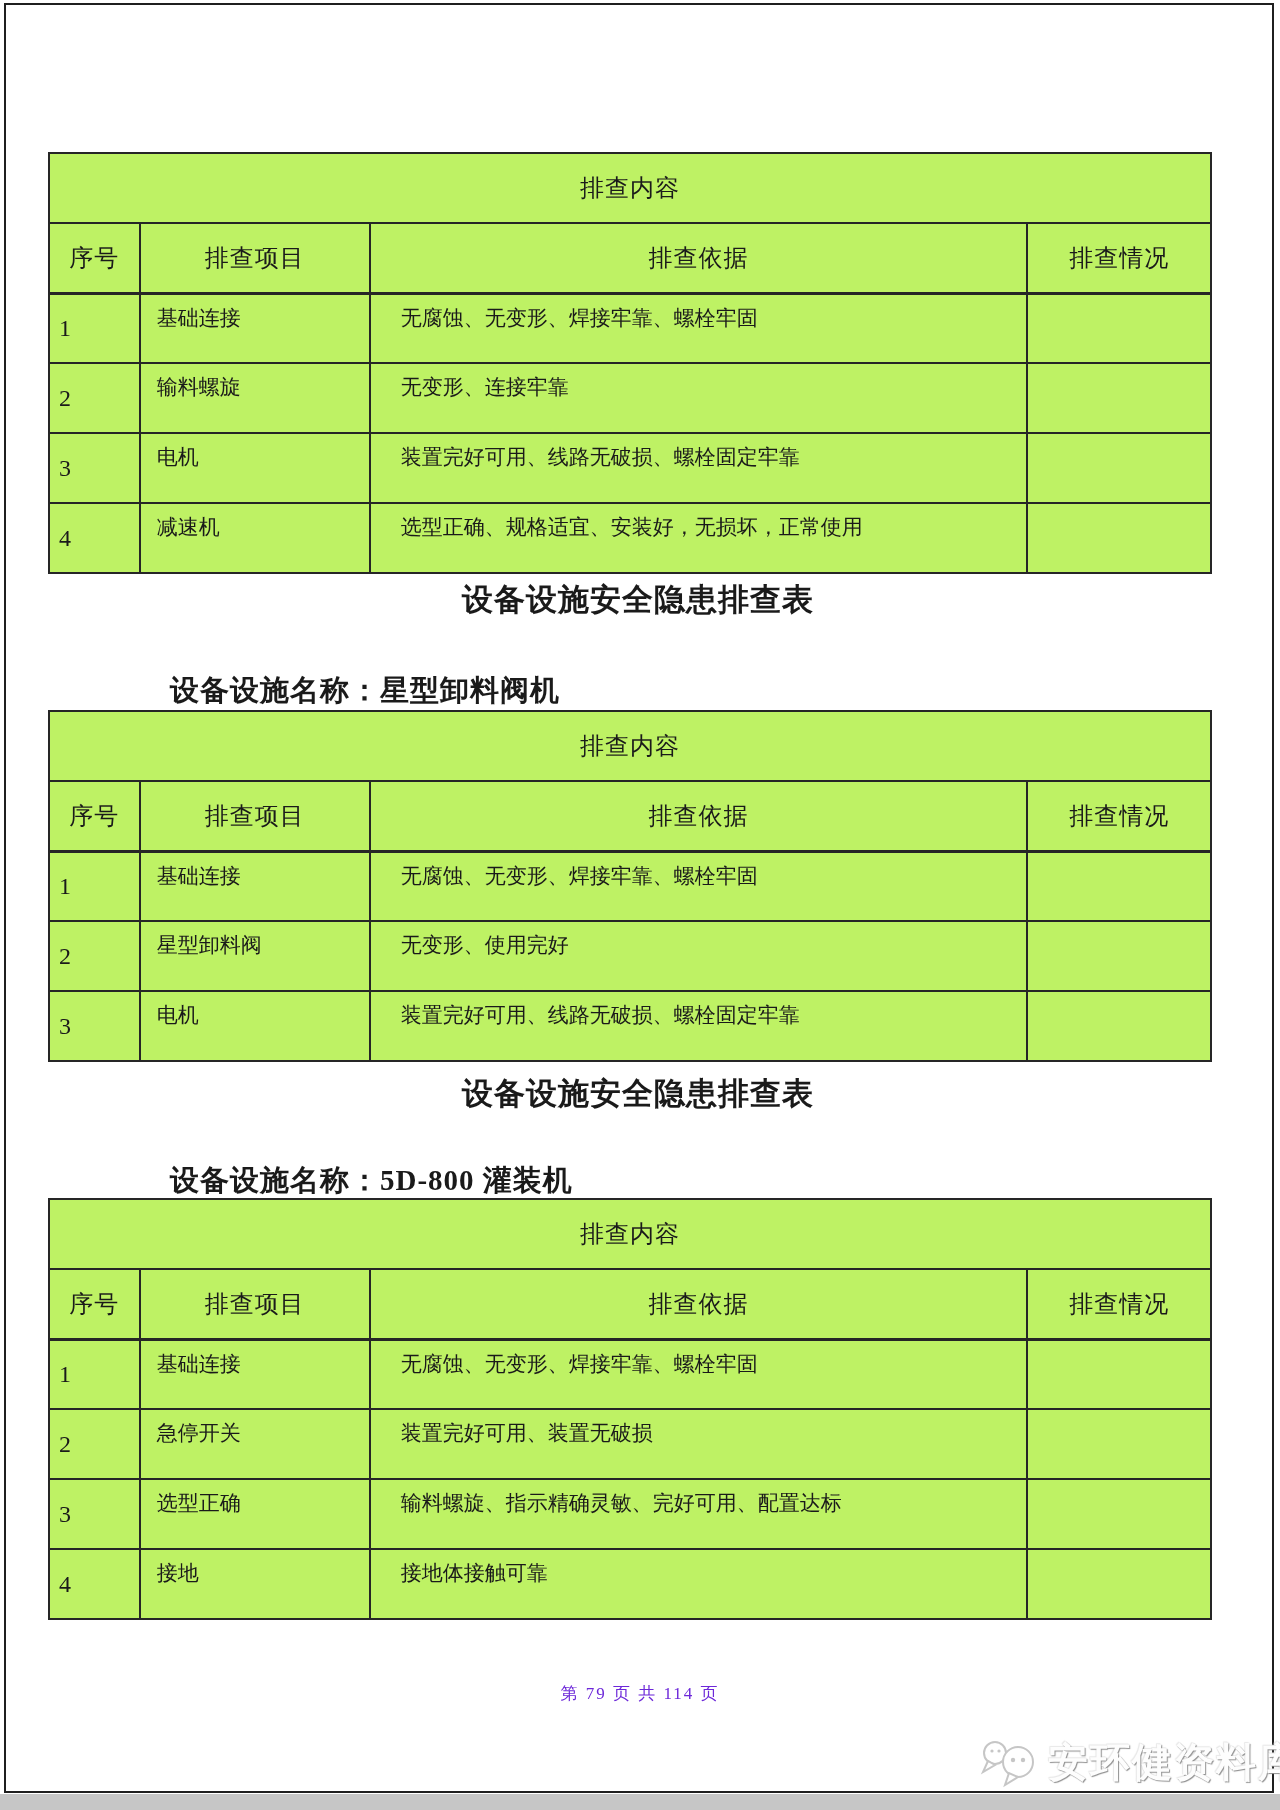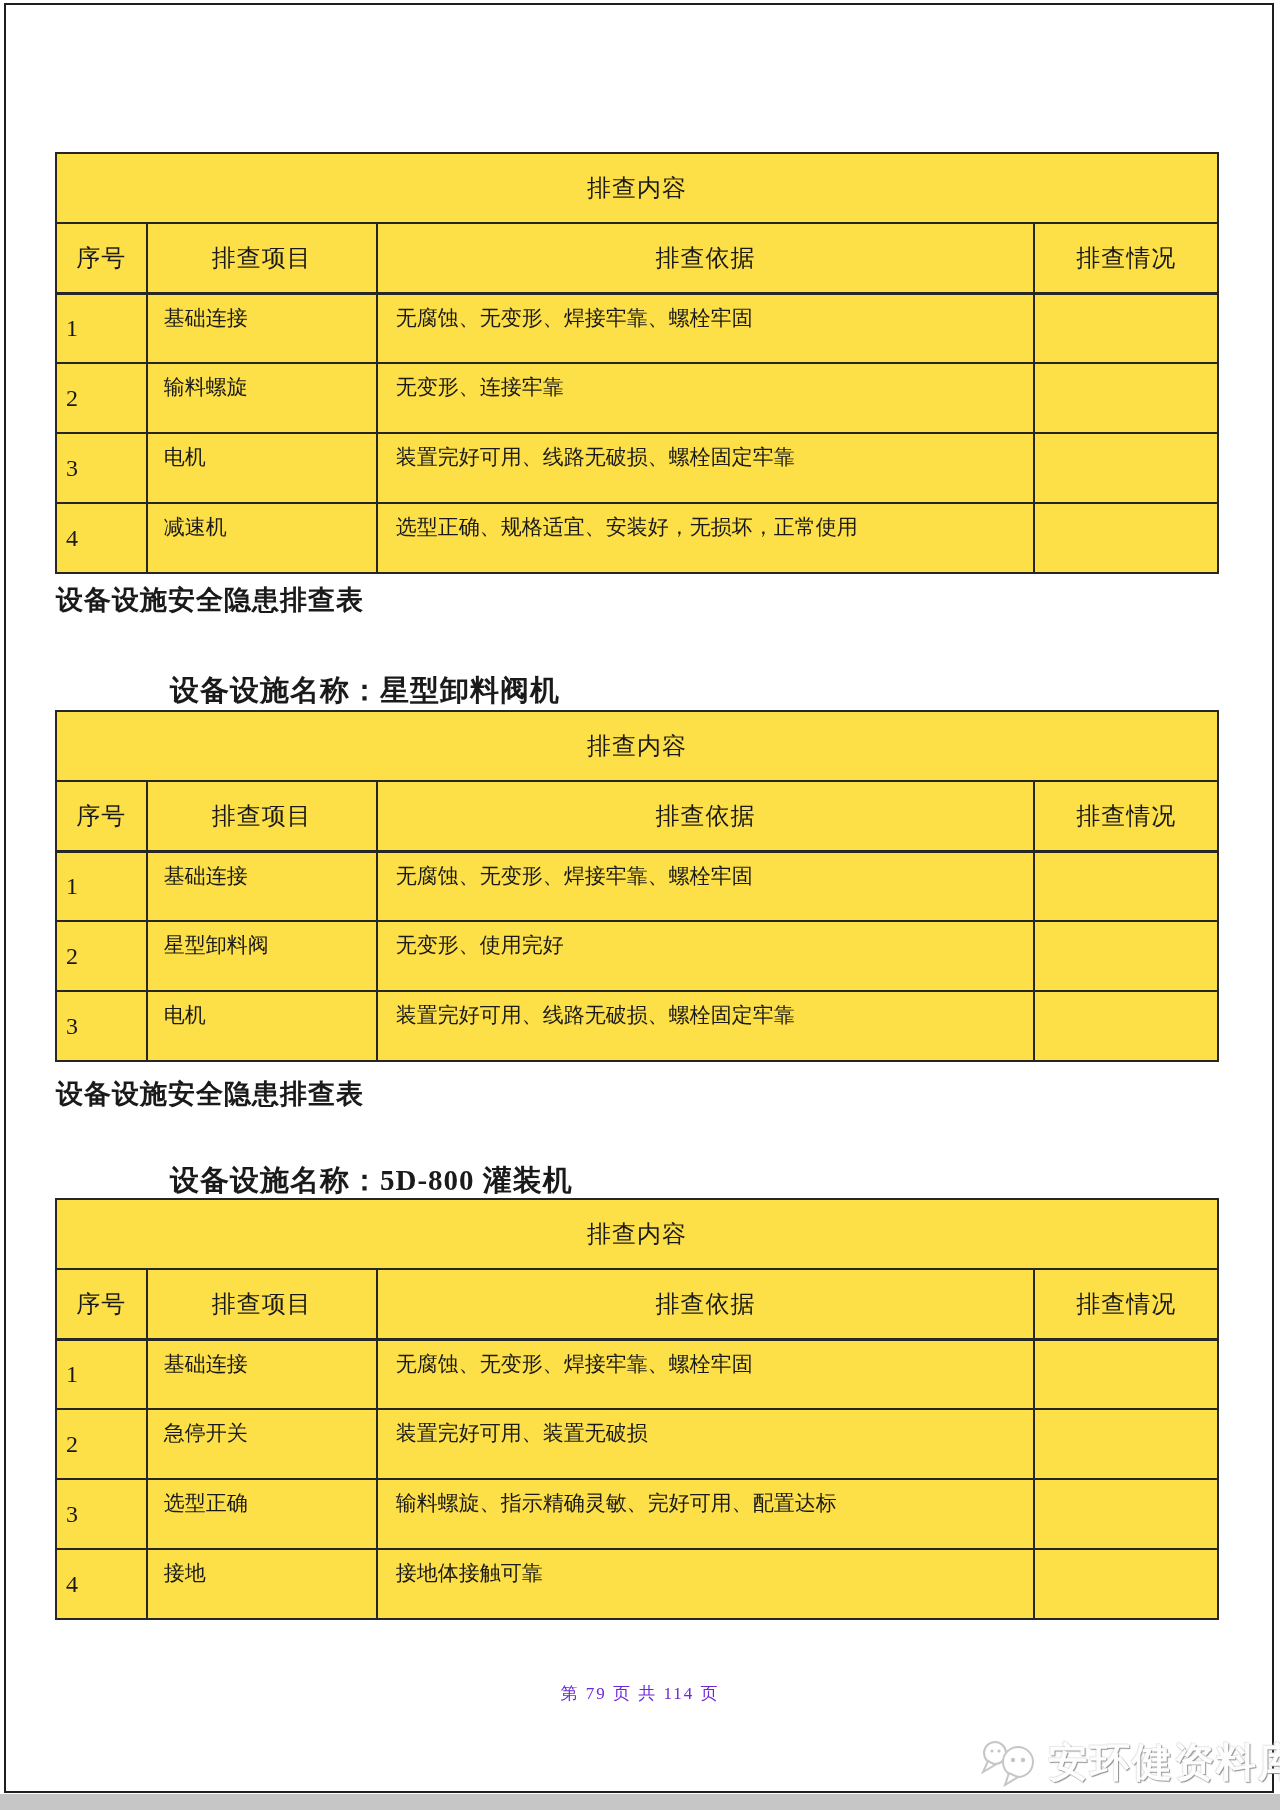--- a/index.html
+++ b/index.html
@@ -10,22 +10,22 @@
   }
   .frame{
     position:absolute;left:4px;top:3px;width:1270px;height:1790px;
     border:2px solid #1f1f1f;box-sizing:border-box;pointer-events:none;
   }
   .bottom-strip{
     position:absolute;left:0;bottom:0;width:1280px;height:16px;
     background:#c6c6c6;
   }
   table.insp{
-    position:absolute;left:55px;width:1164px;
-    border-collapse:collapse;table-layout:fixed;background:#fde047;
+    position:absolute;left:48px;width:1164px;
+    border-collapse:collapse;table-layout:fixed;background:#bef264;
   }
   table.t1{top:152px;}
   table.t2{top:710px;}
   table.t3{top:1198px;}
   .insp td{
     border:2px solid #262626;box-sizing:border-box;
     font-size:21px;line-height:1.35;
   }
   col.w-no{width:7.8%;}
   col.w-item{width:19.8%;}
@@ -38,25 +38,25 @@
     text-align:center;vertical-align:middle;font-size:24px;letter-spacing:1px;
   }
   tr.r-head td{
     text-align:center;vertical-align:middle;font-size:24px;
     border-bottom-width:3px;letter-spacing:1px;
   }
   td.c-no{
     vertical-align:middle;text-align:left;padding-left:9px;font-size:24px;
   }
   td.c-item{vertical-align:top;padding:9px 6px 0 16px;}
-  td.c-basis{vertical-align:top;padding:9px 6px 0 18px;}
+  td.c-basis{vertical-align:top;padding:9px 6px 0 30px;}
   td.c-status{vertical-align:top;}
   .sec-title{
-    position:absolute;left:56px;width:1164px;text-align:left;
-    font-size:27px;font-weight:700;line-height:40px;letter-spacing:1px;
+    position:absolute;left:56px;width:1164px;text-align:center;
+    font-size:31px;font-weight:700;line-height:40px;letter-spacing:1px;
   }
   .sec-name{
     position:absolute;left:170px;width:1000px;text-align:left;
     font-size:29px;font-weight:700;line-height:40px;letter-spacing:1px;margin-top:20px;
   }
   .footer{
     position:absolute;left:0;top:1682px;width:1280px;text-align:center;
     font-size:17px;color:#6d28d9;letter-spacing:2px;
   }
   .watermark{

